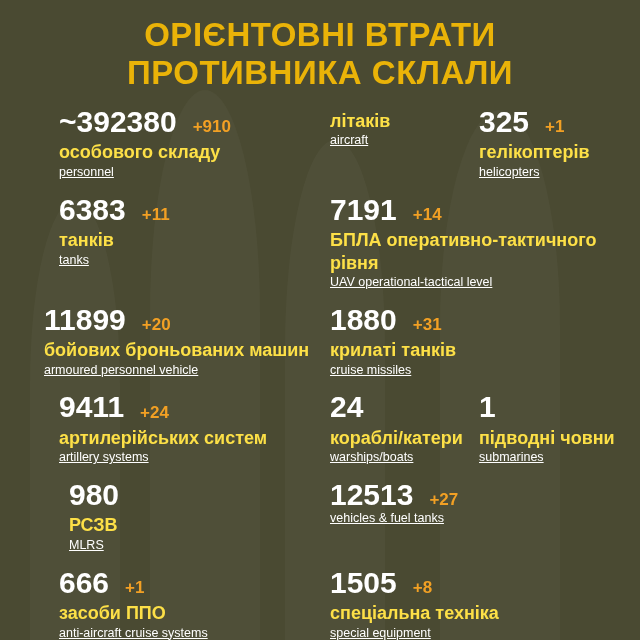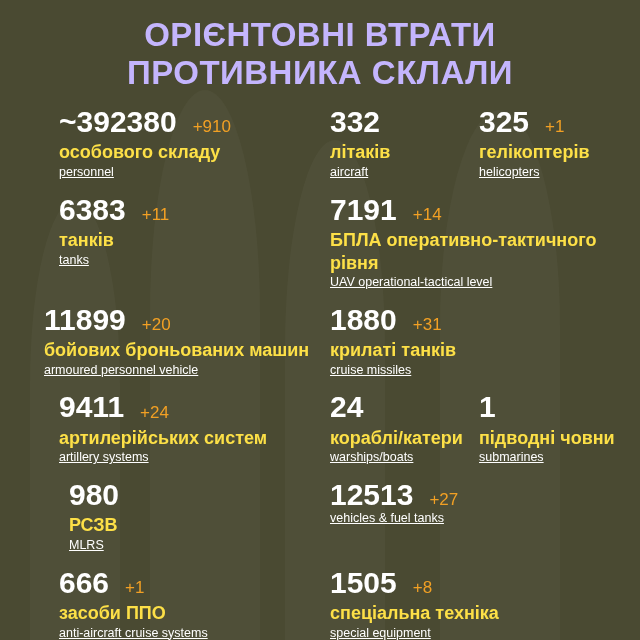--- a/index.html
+++ b/index.html
@@ -29,21 +29,21 @@
   .page {
     position: relative;
     z-index: 2;
     width: 640px;
     height: 640px;
     box-sizing: border-box;
     padding: 10px 0 0 0;
   }
 
   .title {
-    color: #c4b5fd;
+    color: #eab308;
     font-size: 33px;
     font-weight: bold;
     line-height: 1.15;
     letter-spacing: 0.5px;
     text-align: center;
     padding: 6px 20px 14px 20px;
     text-transform: uppercase;
   }
   .title span { display: block; }
 
@@ -68,21 +68,21 @@
   }
   .num {
     color: #ffffff;
     font-size: 30px;
     font-weight: bold;
     line-height: 1.05;
   }
   .delta {
     color: #f2a024;
     font-size: 17px;
-    font-weight: normal;
+    font-weight: bold;
   }
   .lbl-ua {
     color: #fde047;
     font-size: 18px;
     font-weight: bold;
     line-height: 1.25;
     margin-top: 4px;
   }
   .lbl-en {
     color: #ffffff;
@@ -117,24 +117,20 @@
     <div class="row">
       <div class="cell w-50 pad-l-45">
         <div class="numline">
           <span class="num">~392380</span>
           <span class="delta">+910</span>
         </div>
         <div class="lbl-ua">особового складу</div>
         <div class="lbl-en">personnel</div>
       </div>
       <div class="cell w-25 pad-l-10" style="width:25%;">
-        <div class="numline">
-          <span class="num">332</span>
-          <span class="delta"></span>
-        </div>
         <div class="lbl-ua">літаків</div>
         <div class="lbl-en">aircraft</div>
       </div>
       <div class="cell" style="width:25%;">
         <div class="numline">
           <span class="num">325</span>
           <span class="delta">+1</span>
         </div>
         <div class="lbl-ua">гелікоптерів</div>
         <div class="lbl-en">helicopters</div>

